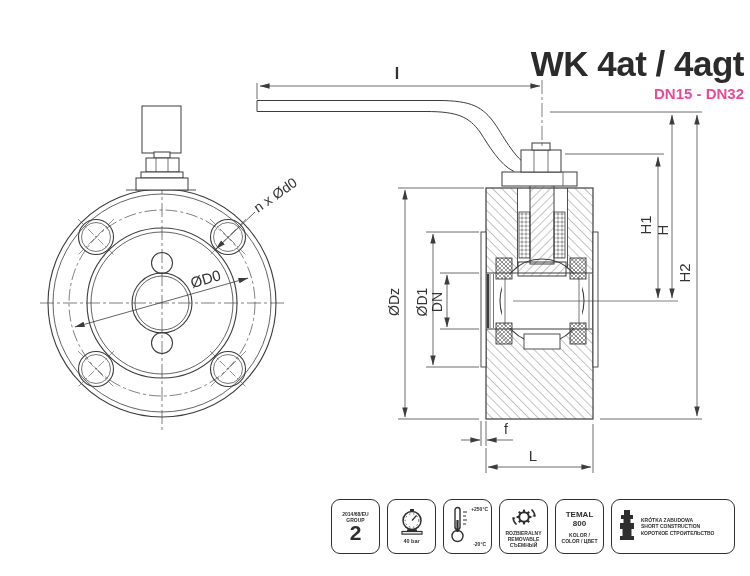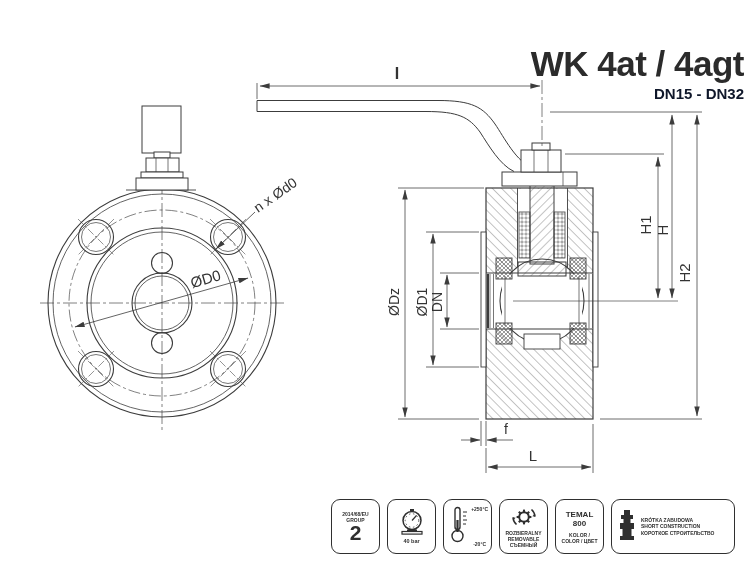--- a/index.html
+++ b/index.html
@@ -1,20 +1,20 @@
 <!DOCTYPE html>
 <html><head>
 <meta charset="utf-8">
 <style>
   html,body{margin:0;padding:0;background:#fff;}
   .stage{position:relative;width:750px;height:576px;background:#ffffff;overflow:hidden;
          font-family:"Liberation Sans", sans-serif;}
   .title-block{position:absolute;top:18px;right:6px;text-align:right;color:#2b2b2b;margin-top:28px;}
   .title-main{font-size:35px;font-weight:800;letter-spacing:-0.5px;line-height:1.05;}
-  .title-sub{font-size:15px;font-weight:700;margin-top:2px;color:#0f172a;}
+  .title-sub{font-size:15px;font-weight:700;margin-top:2px;color:#ec4899;}
   svg.drawing{position:absolute;left:0;top:0;}
   svg text{font-family:"Liberation Sans", sans-serif;fill:#333;}
   
   .badges{position:absolute;left:331px;top:499px;display:flex;gap:7px;height:55px;}
   .badge{box-sizing:border-box;border:1.7px solid #2f2f2f;border-radius:9px;background:#fff;
          width:49px;display:flex;flex-direction:column;align-items:center;justify-content:center;
          color:#2f2f2f;text-align:center;overflow:hidden;}
   .badge.wide{width:124px;flex-direction:row;justify-content:flex-start;padding:0 4px;text-align:left;}
   .b-tiny{font-size:5px;font-weight:700;line-height:6px;}
   .b-big{font-size:21px;font-weight:800;line-height:20px;}

